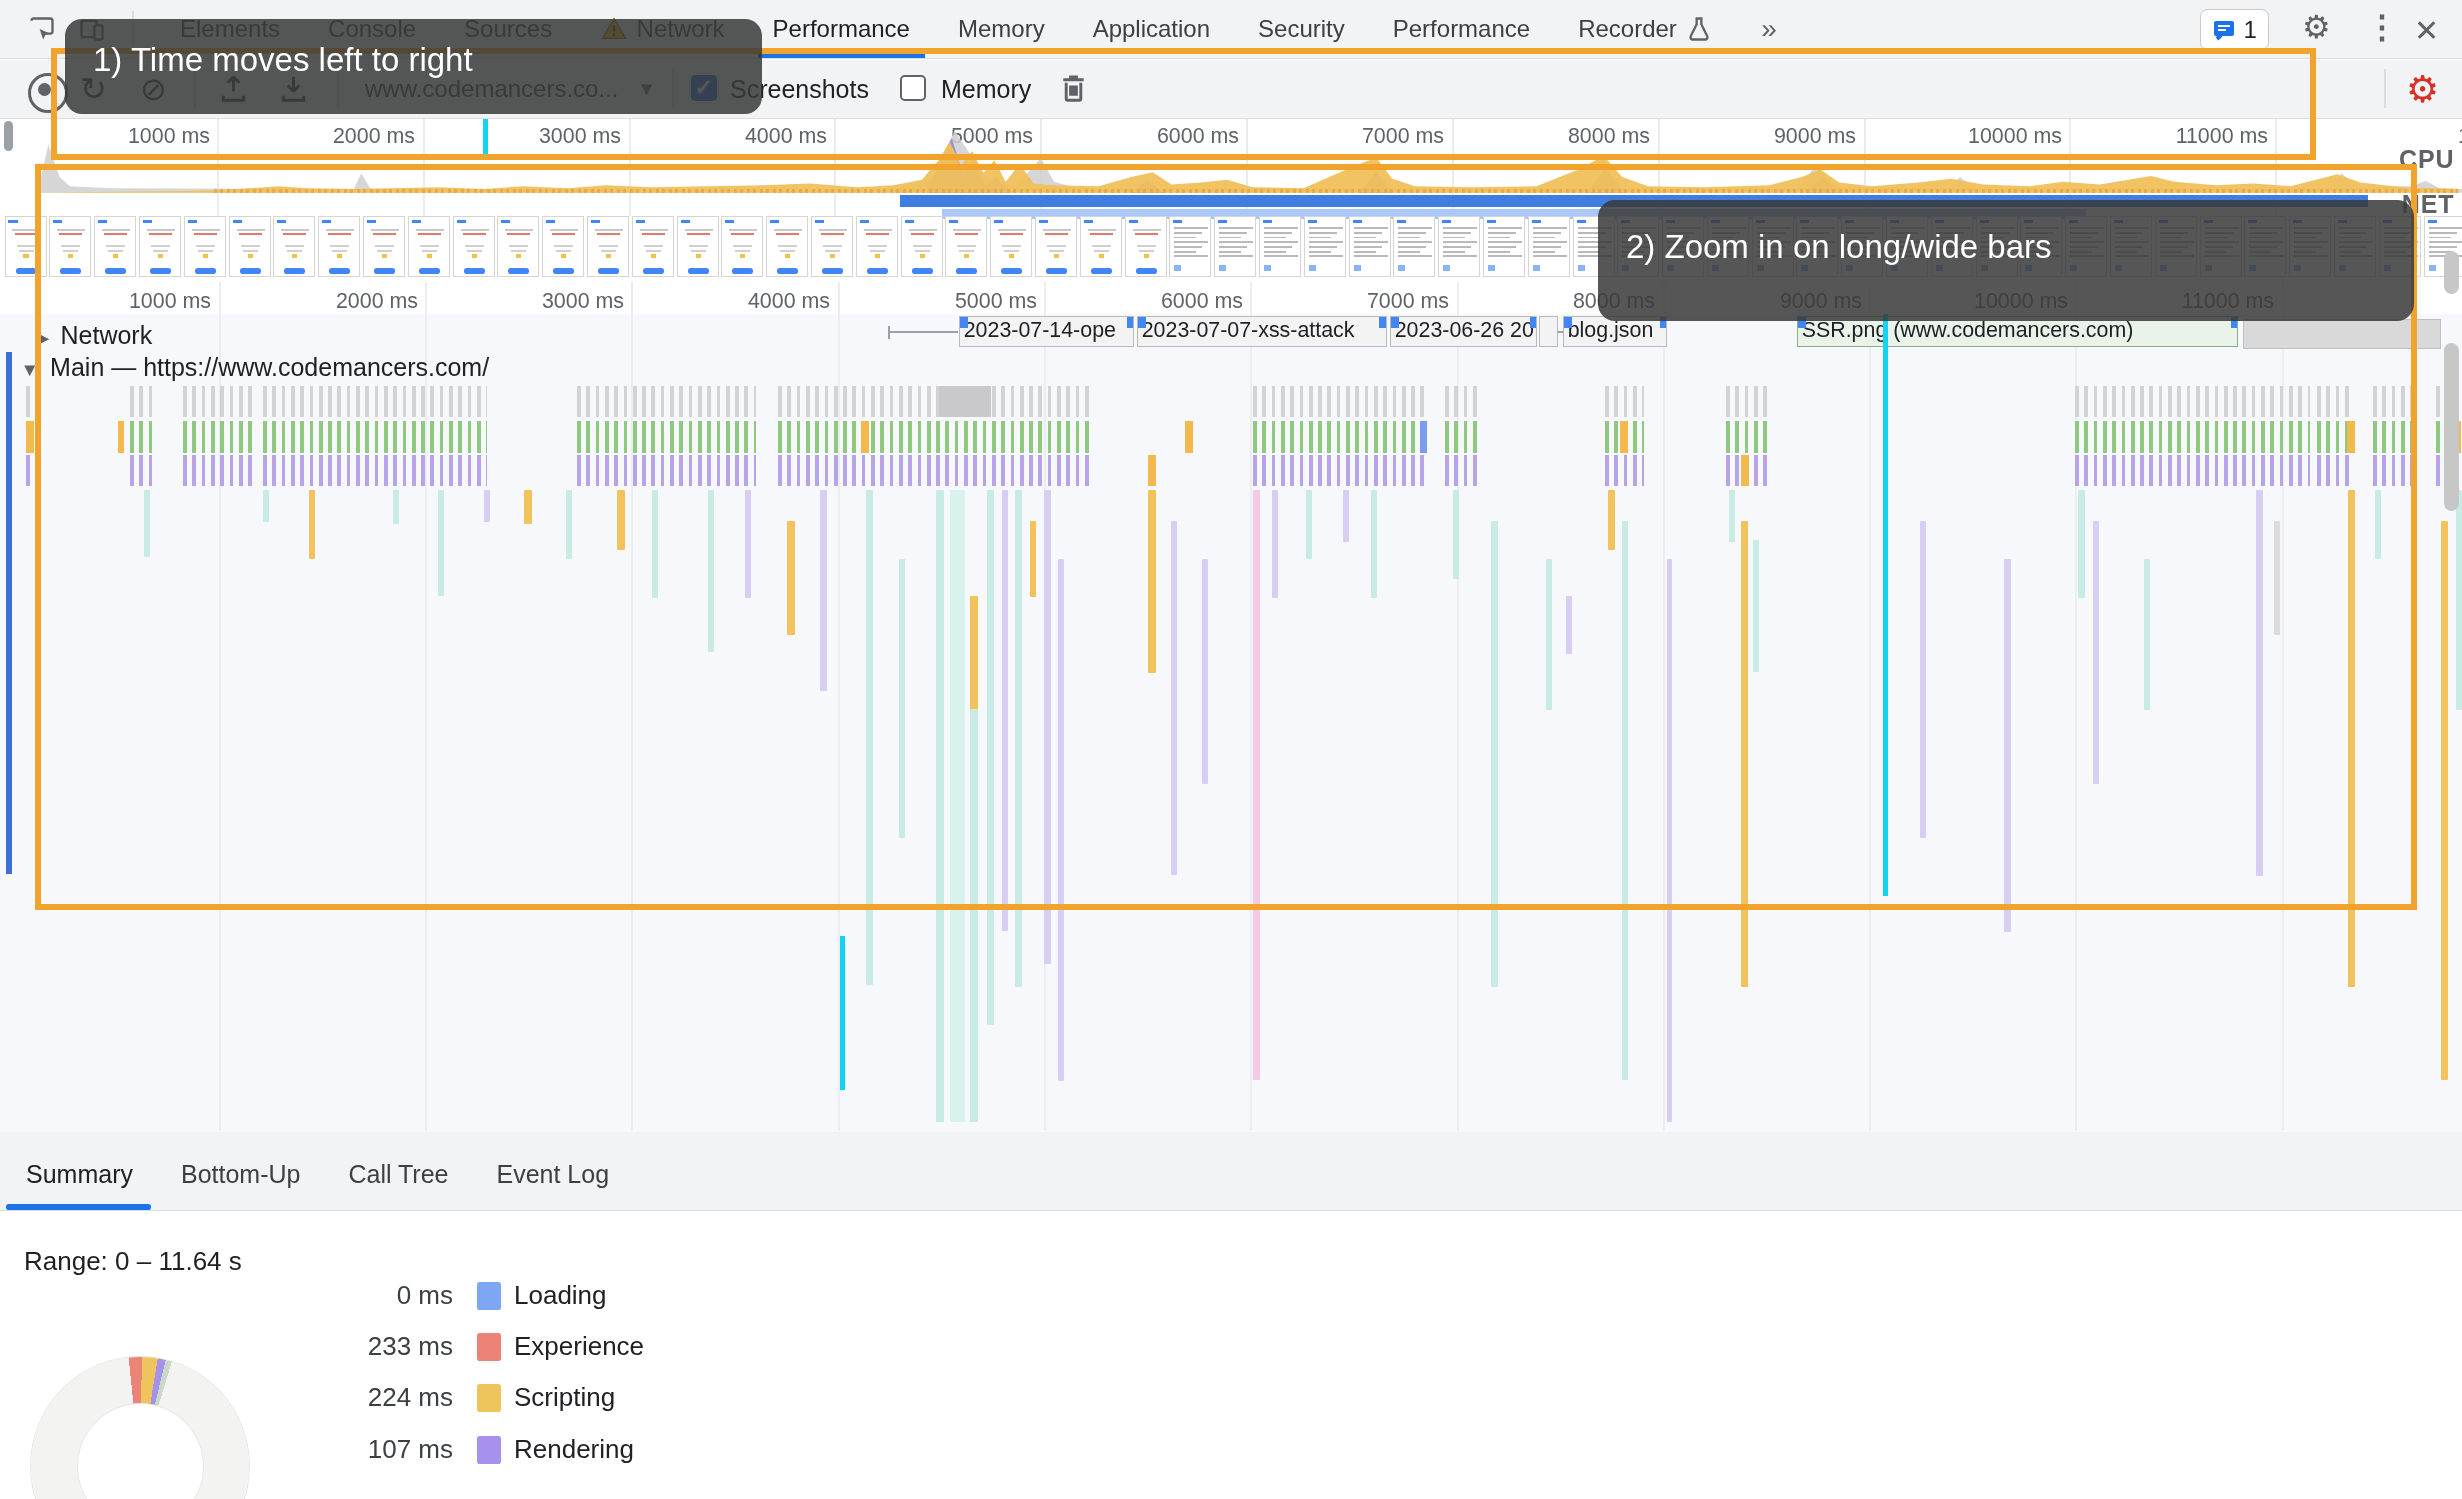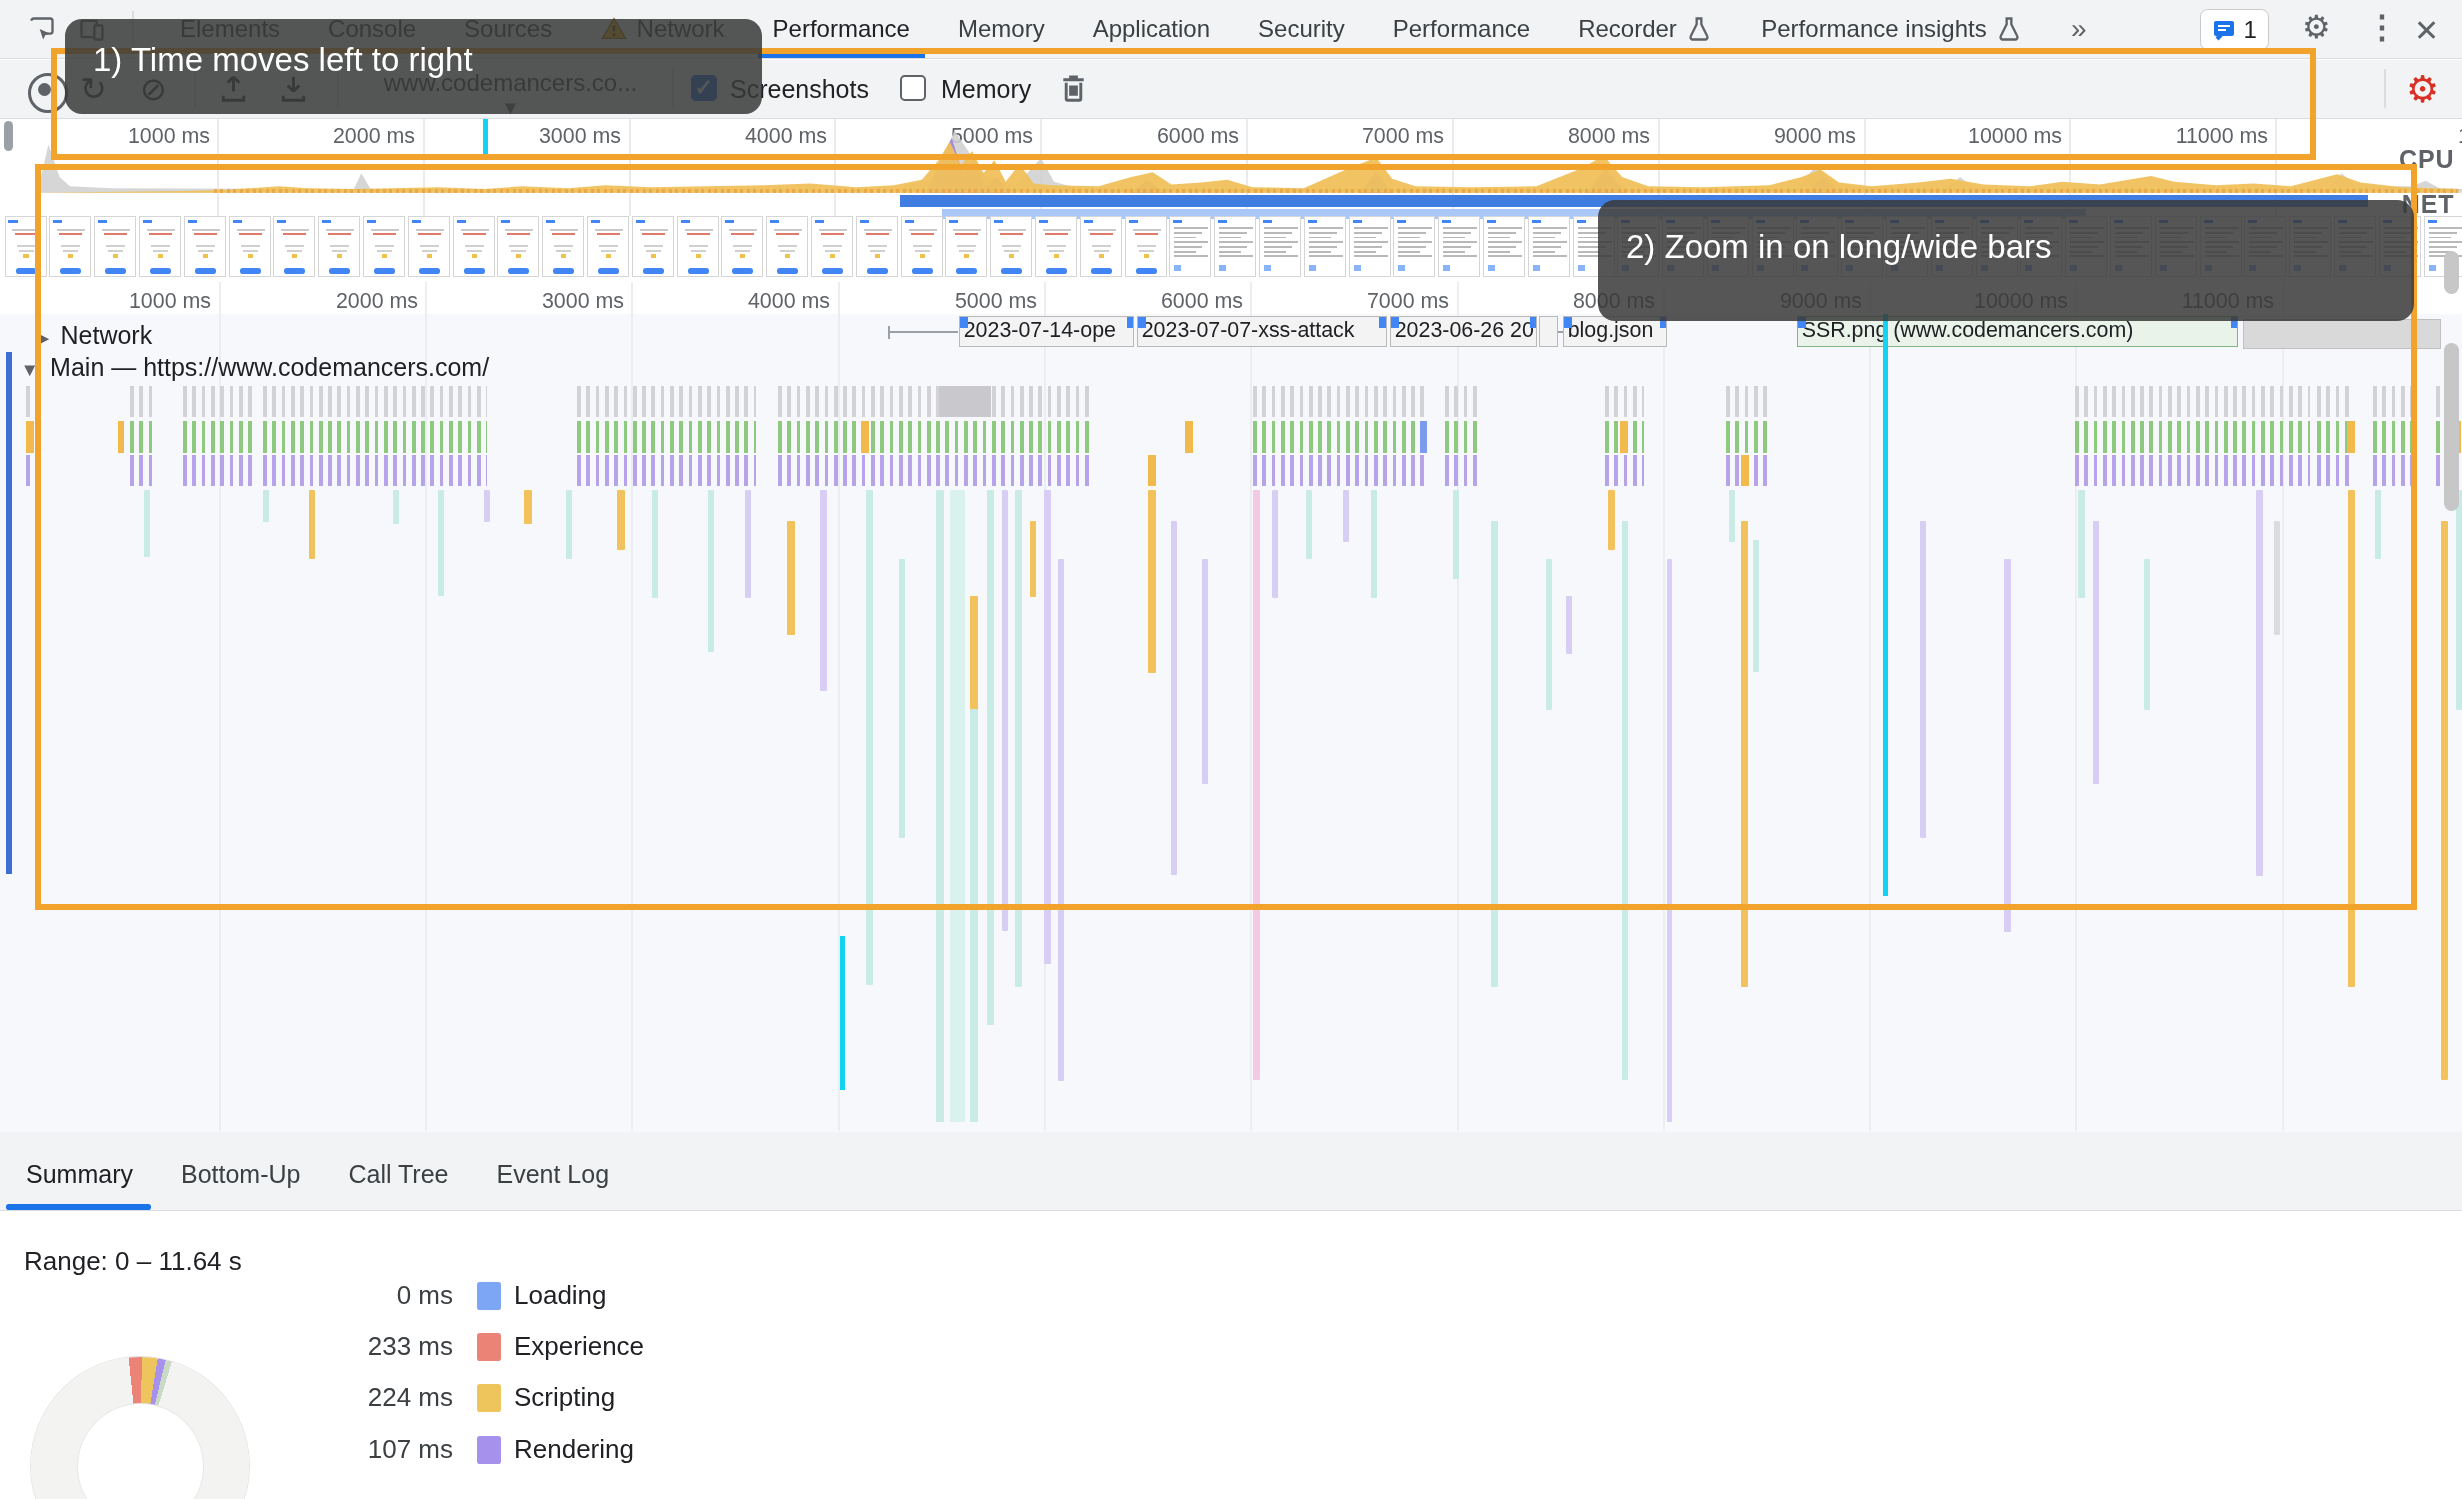--- a/index.html
+++ b/index.html
@@ -14,21 +14,21 @@
   .tab.active::after{content:"";position:absolute;left:9.3px;right:9.3px;bottom:0;height:5.6px;background:#1a73e8;border-radius:2.8px 2.8px 0 0;}
   .ticon{width:28px;height:28px;flex:0 0 auto;}
   .sep-v{position:absolute;width:1.9px;background:#dadce0;}
   
   #toolbar{position:absolute;left:0;top:60px;width:2462px;height:58px;background:#f1f3f4;border-bottom:1.9px solid #dadce0;}
   .tb-ic{position:absolute;color:#3c4043;}
   #record-btn{left:28px;top:13px;width:34px;height:34px;border:3.7px solid #5f6368;border-radius:50%;}
   #record-btn::after{content:"";position:absolute;left:6.5px;top:6.5px;width:13px;height:13px;border-radius:50%;background:#5f6368;}
   .uni{font-size:32px;line-height:1;}
   #profile-select{position:absolute;left:365px;top:9.3px;width:291px;height:39px;font-size:24px;color:#3c4043;
-      display:flex;align-items:center;justify-content:space-between;flex-direction:column;}
+      display:flex;align-items:center;justify-content:space-between;}
   .chk{position:absolute;top:15px;width:26px;height:26px;border-radius:4.7px;box-sizing:border-box;}
   .chk.on{background:#1a73e8;color:#fff;font-size:22.4px;font-weight:bold;text-align:center;line-height:26px;}
   .chk.off{background:#fff;border:2.8px solid #5f6368;}
   .tb-label{position:absolute;top:15px;font-size:25px;color:#202124;}
   
   #overview{position:absolute;left:0;top:119px;width:2462px;height:163px;background:#fff;border-bottom:1.9px solid #d7d7d7;}
   .ruler-label{position:absolute;font-size:21.4px;color:#5f6368;transform:translateX(-100%);white-space:nowrap;}
   .gridline{position:absolute;width:1.9px;background:#ebebee;}
   .cyan{position:absolute;background:#12d3f2;width:4.7px;z-index:35;}
   #cpu-label,#net-label{position:absolute;right:7.5px;font-size:25px;font-weight:bold;color:#5f6368;letter-spacing:0.9px;z-index:5;}
@@ -111,26 +111,20 @@
           <span>Application</span>
         </div>
         <div class="tab">
           <span>Security</span>
         </div>
         <div class="tab">
           <span>Performance</span>
         </div>
         <div class="tab">
           <span>Recorder</span>
-          <svg viewBox="0 0 24 24" class="ticon">
-            <path d="M9 3h6M10 3v5l-5 10a2 2 0 002 3h10a2 2 0 002-3L14 8V3" fill="none" stroke="#5f6368" stroke-width="2"></path>
-          </svg>
-        </div>
-        <div class="tab">
-          <span>Performance insights</span>
           <svg viewBox="0 0 24 24" class="ticon">
             <path d="M9 3h6M10 3v5l-5 10a2 2 0 002 3h10a2 2 0 002-3L14 8V3" fill="none" stroke="#5f6368" stroke-width="2"></path>
           </svg>
         </div>
         <div class="tab" style="font-size: 28px; color: rgb(95, 99, 104);">»</div>
       </div>
 
     <div class="abs" style="left:2200px;top:9.3px;width:67px;height:39px;border:1.9px solid #c9c9c9;border-radius:7.5px;background:#fff;display:flex;align-items:center;justify-content:center;gap:7.5px">
       <svg width="24" height="24" viewBox="0 0 24 24">
         <rect x="2" y="3" width="20" height="15" rx="2" fill="#1a73e8"></rect>

